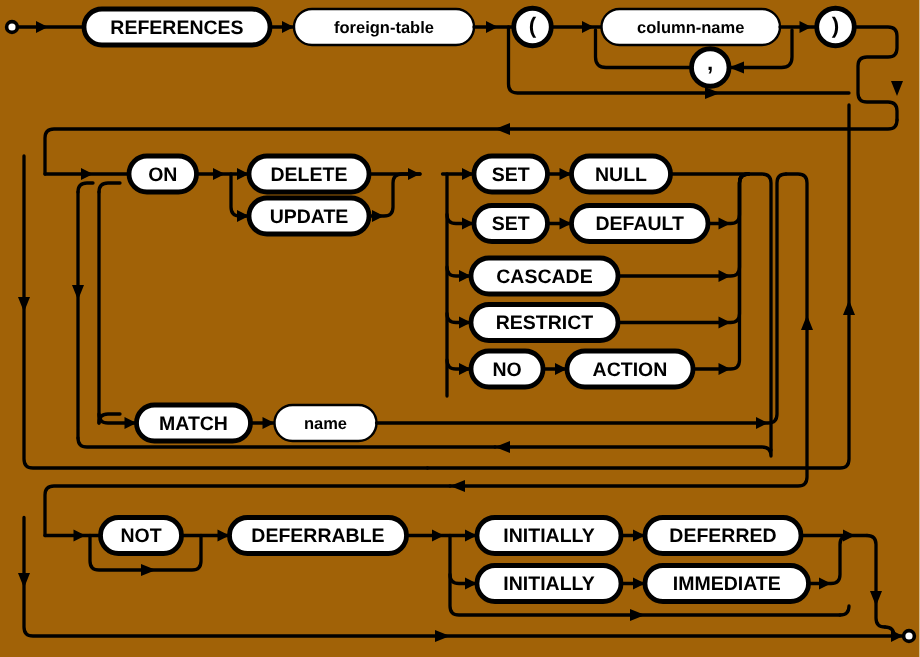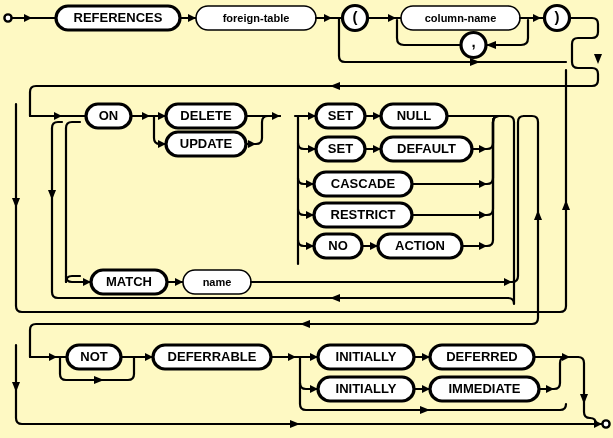--- a/index.html
+++ b/index.html
@@ -4,21 +4,21 @@
 <style>
   html, body {
     margin: 0;
     padding: 0;
     background: #ffffff;
   }
   #diagram-root {
     position: relative;
     width: 613px;
     height: 438px;
-    background: #fef9c3;
+    background: #a16207;
     font-family: "Liberation Sans", sans-serif;
   }
   svg#rr {
     display: block;
     width: 613px;
     height: 438px;
   }
   .rail {
     fill: none;
     stroke: #000000;

